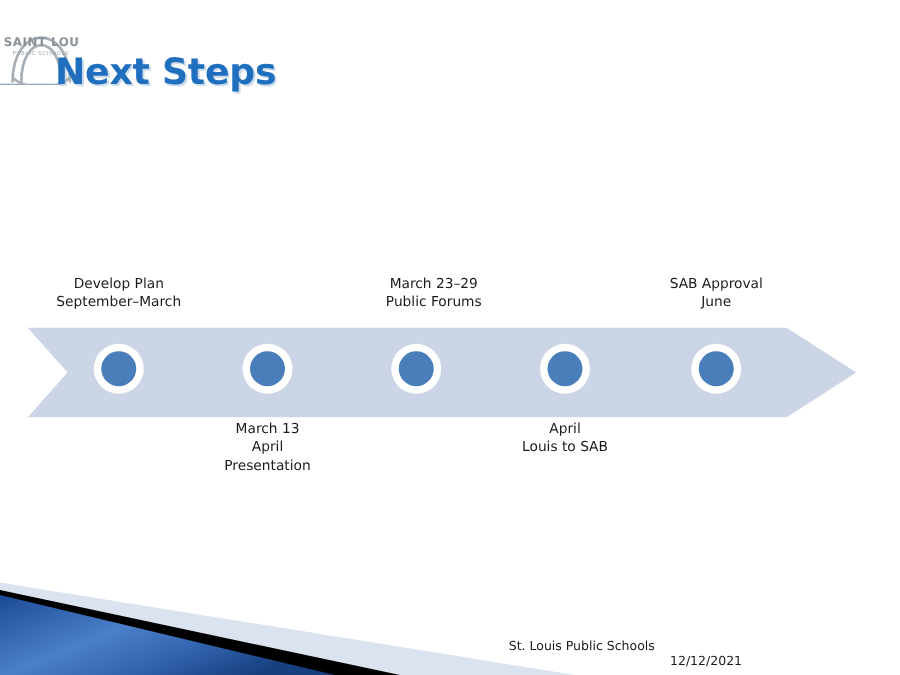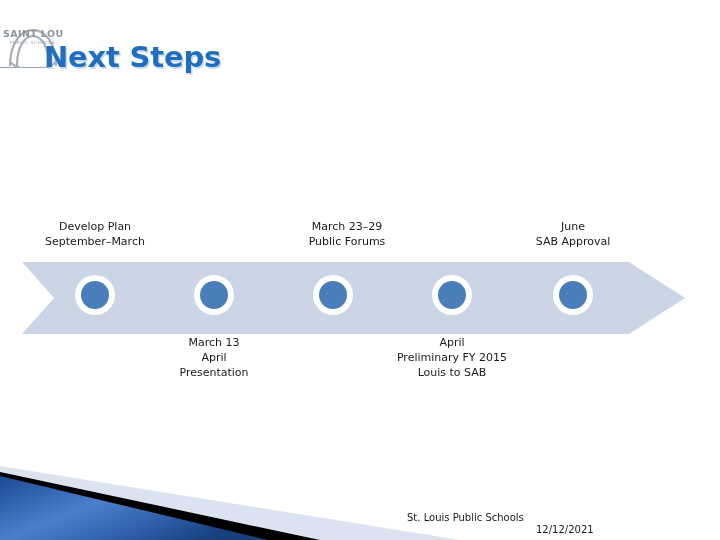--- a/index.html
+++ b/index.html
@@ -181,33 +181,32 @@
       <span class="ln">Develop Plan</span>
       <span class="ln">September–March</span>
     </div>
 
     <div class="tl-label label-above" style="left:252px; top:19px; width:190px;">
       <span class="ln">March 23–29</span>
       <span class="ln">Public Forums</span>
     </div>
 
     <div class="tl-label label-above" style="left:478px; top:19px; width:190px;">
+      <span class="ln">SAB Approval</span>
       <span class="ln">June</span>
-      <span class="ln">SAB Approval</span>
     </div>
 
     <div class="tl-label label-below" style="left:119px; top:135px; width:190px;">
       <span class="ln">March 13</span>
       <span class="ln">April</span>
       <span class="ln">Presentation</span>
     </div>
 
     <div class="tl-label label-below" style="left:357px; top:135px; width:190px;">
       <span class="ln">April</span>
-      <span class="ln">Preliminary FY 2015</span>
       <span class="ln">Louis to SAB</span>
     </div>
   </div>
 
   <svg class="deco" viewBox="0 0 460 120" preserveAspectRatio="none">
     <defs>
       <linearGradient id="blueGrad" x1="0" y1="0" x2="1" y2="0.6">
         <stop offset="0%" stop-color="#1B4A95"></stop>
         <stop offset="45%" stop-color="#4B7FC9"></stop>
         <stop offset="75%" stop-color="#2F5FAA"></stop>

